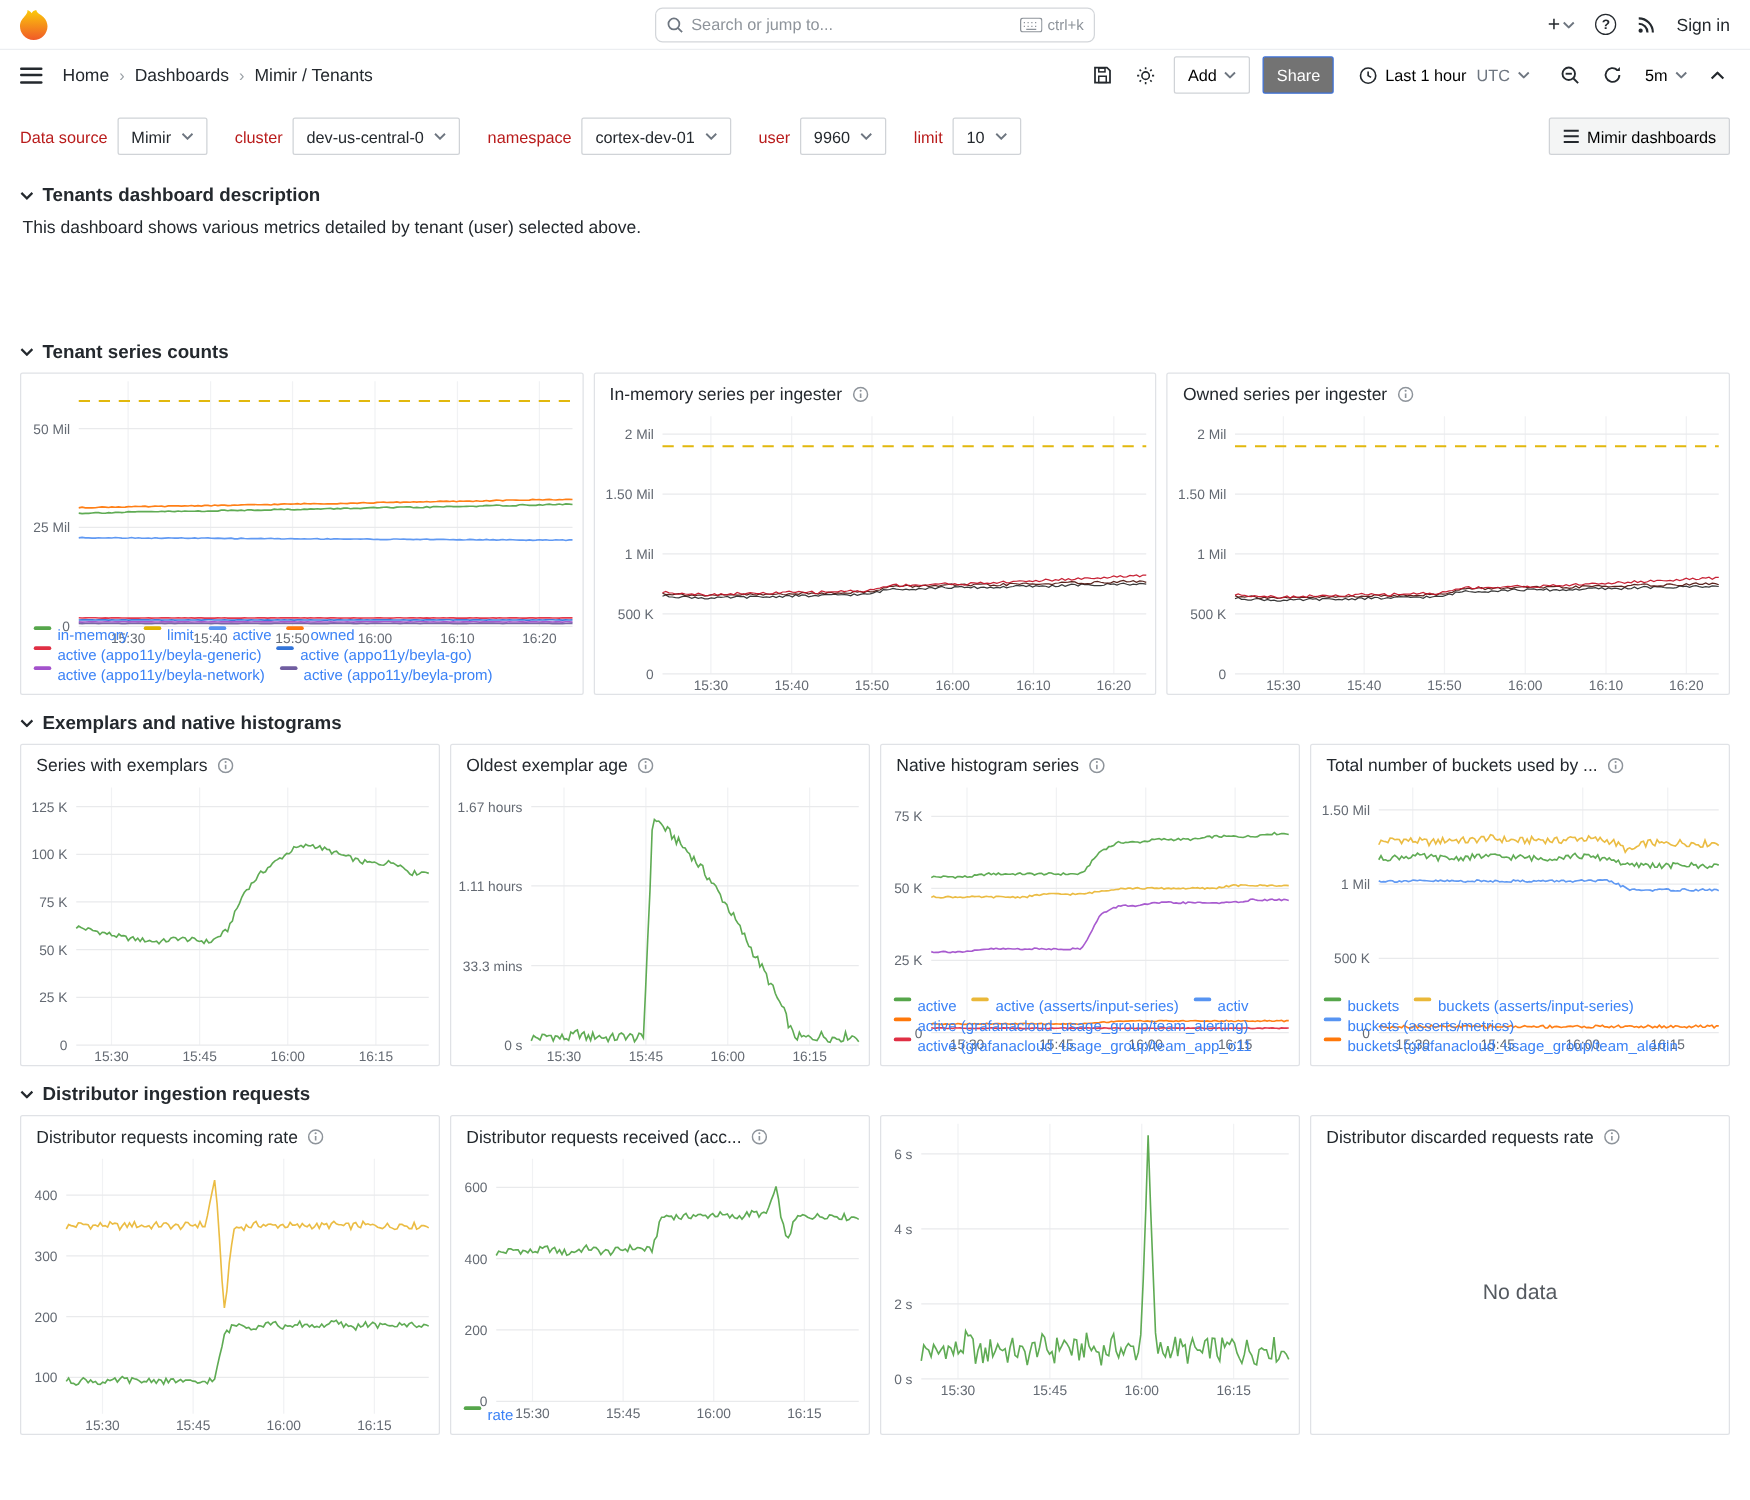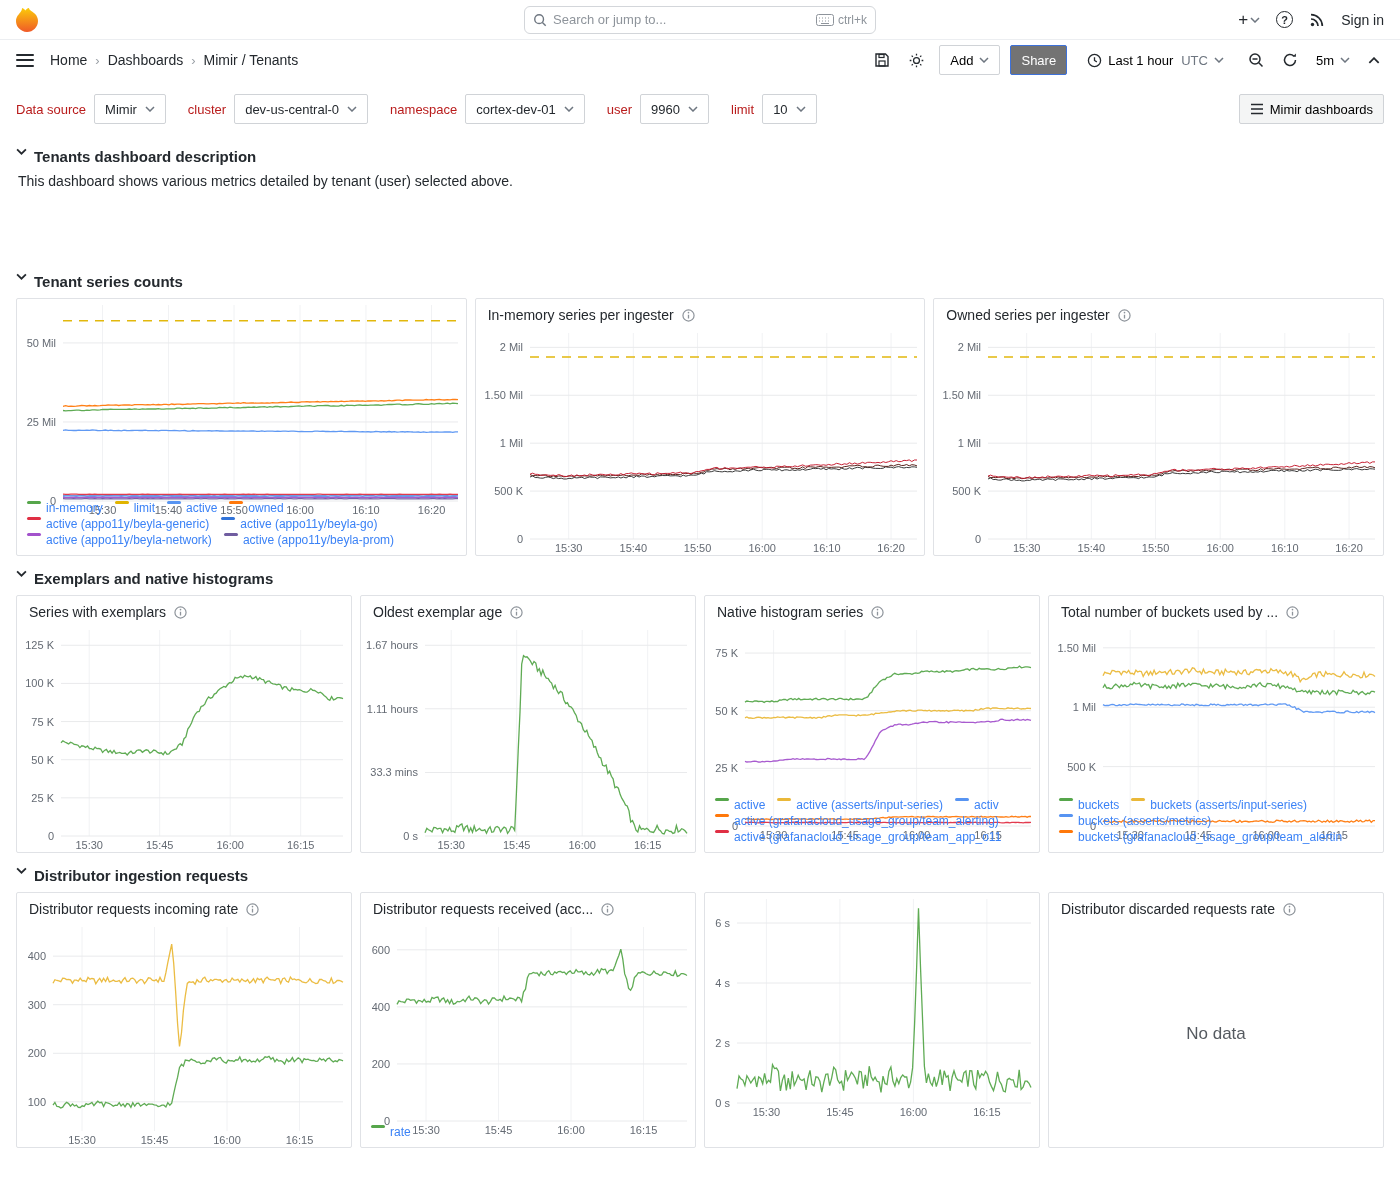--- a/index.html
+++ b/index.html
@@ -43,21 +43,21 @@
   .filters { display:flex; align-items:center; padding:14px 16px 10px; gap:22px; }
   .fgroup { display:flex; align-items:center; gap:8px; }
   .flabel { color:#b91c1c; font-size:13px; font-weight:500; cursor:pointer; }
   .fselect { height:30px; border:1px solid #d0d3d7; border-radius:2px; background:#fff;
     display:flex; align-items:center; gap:8px; padding:0 10px; font-size:13px; cursor:pointer; }
   .mimir-btn { margin-left:auto; background:#f4f5f5; }
 
   main { padding:0 16px; }
 
   
-  .sec-head { display:flex; gap:7px; cursor:pointer; margin:14px 0 8px; }
+  .sec-head { display:flex; align-items:center; gap:7px; cursor:pointer; margin:14px 0 8px; }
   .sec-head h2 { font-size:15px; font-weight:600; }
   .desc-body { font-size:14px; margin:8px 0 84px 2px; color:#24292e; }
 
   
   .prow { display:flex; gap:8px; margin-bottom:14px; }
   .panel { background:#fff; border:1px solid #e0e2e6; border-radius:2px;
     display:flex; flex-direction:column; overflow:hidden; flex:1; }
   .row-3 .panel { height:258px; }
   .row-4 .panel { height:258px; }
   .row-4b .panel { height:256px; margin-bottom:0; }

